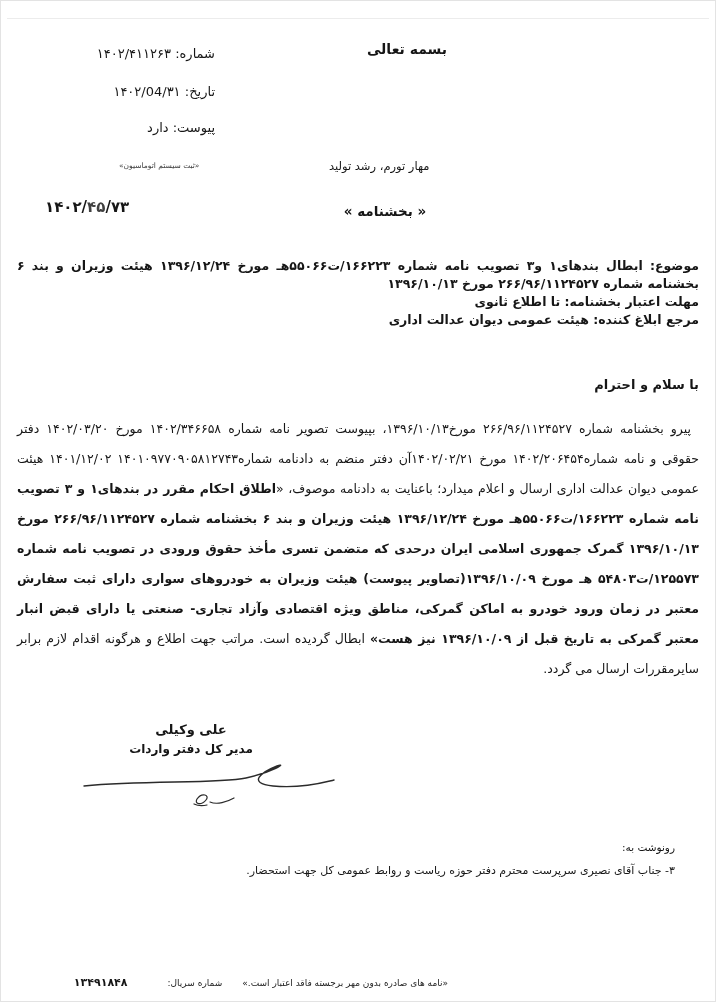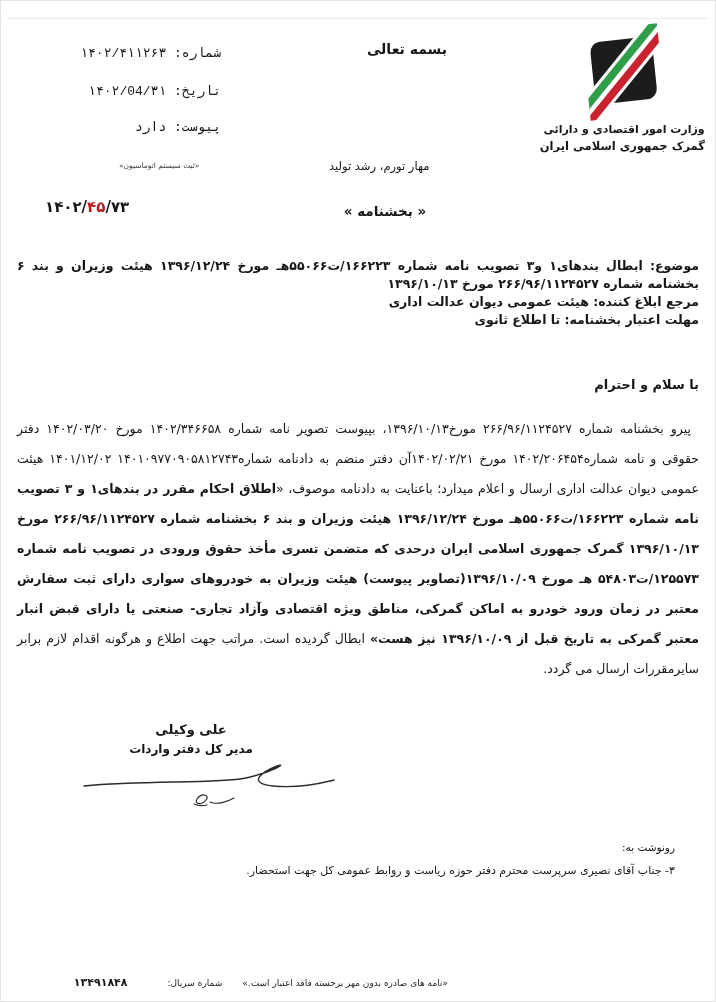--- a/index.html
+++ b/index.html
@@ -11,30 +11,30 @@
     font-family:"DejaVu Sans", sans-serif;
     color:#161616;
     direction:rtl;
     overflow:hidden;
     border:1px solid #e3e3e3;
     box-sizing:border-box;
   }
   .scan-top{position:absolute;top:17px;left:6px;right:6px;height:1px;background:#ececec;}
 
   
-  .meta-block{position:absolute;left:38px;top:44px;width:182px;direction:rtl;text-align:right;font-family:Liberation Mono, monospace;}
+  .meta-block{position:absolute;left:32px;top:44px;width:182px;direction:rtl;text-align:right;}
   .meta-row{font-size:13px;line-height:18px;margin-bottom:20px;white-space:nowrap;}
   .meta-row.tight{margin-bottom:18px;}
   .meta-label{letter-spacing:0.2px;}
   .automation-note{position:absolute;left:118px;top:160px;font-size:7.5px;color:#3a3a3a;white-space:nowrap;}
   .bulletin-number{
     position:absolute;left:44px;top:197px;
     direction:ltr;font-size:15px;font-weight:bold;letter-spacing:0.6px;white-space:nowrap;
   }
-  .bulletin-number .red{color:#b91c1c;}
+  .bulletin-number .red{color:#404040;}
 
   
   .bismillah{position:absolute;left:346px;top:40px;width:120px;text-align:center;font-weight:bold;font-size:14px;}
   .slogan{position:absolute;left:328px;top:158px;font-size:11.5px;white-space:nowrap;}
   .doc-type{position:absolute;left:326px;top:202px;width:116px;text-align:center;font-weight:bold;font-size:13.5px;white-space:nowrap;}
 
   
   .letterhead{position:absolute;right:10px;top:26px;width:162px;text-align:center;}
   .logo{display:inline-block;transform:rotate(-6deg);}
   .ministry,.organization{font-size:11px;font-weight:bold;line-height:17px;white-space:nowrap;}
@@ -97,39 +97,25 @@
   </div>
   <div class="automation-note">«ثبت سیستم اتوماسیون»</div>
   <div class="bulletin-number">
     <span>۱۴۰۲/</span><span class="red">۴۵</span><span>/۷۳</span>
   </div>
 
   <div class="bismillah">بسمه تعالی</div>
   <div class="slogan">مهار تورم، رشد تولید</div>
   <div class="doc-type">« بخشنامه »</div>
 
-  <div class="letterhead">
-    <span class="logo">
-      <svg width="76" height="90" viewBox="0 0 100 118" xmlns="http://www.w3.org/2000/svg">
-        <rect x="9" y="16" width="82" height="82" rx="14" fill="#1c1c1c"></rect>
-        <g transform="rotate(-45 50 57)">
-          <rect x="-32" y="40" width="164" height="34" fill="#ffffff"></rect>
-          <rect x="-32" y="44" width="164" height="10" fill="#2f9e4a"></rect>
-          <rect x="-32" y="60" width="164" height="10" fill="#c8232f"></rect>
-        </g>
-      </svg>
-    </span>
-    <div class="ministry">وزارت امور اقتصادی و دارائی</div>
-    <div class="organization">گمرک جمهوری اسلامی ایران</div>
-  </div>
 
   <div class="subject">
     <div class="just">موضوع: ابطال بندهای۱ و۳ تصویب نامه شماره ۱۶۶۲۲۳/ت۵۵۰۶۶هـ مورخ ۱۳۹۶/۱۲/۲۴ هیئت وزیران و بند ۶ بخشنامه شماره ۲۶۶/۹۶/۱۱۲۴۵۲۷ مورخ ۱۳۹۶/۱۰/۱۳</div>
+    <div>مهلت اعتبار بخشنامه: تا اطلاع ثانوی</div>
     <div>مرجع ابلاغ کننده: هیئت عمومی دیوان عدالت اداری</div>
-    <div>مهلت اعتبار بخشنامه: تا اطلاع ثانوی</div>
   </div>
 
   <div class="salutation">با سلام و احترام</div>
   <p class="body-text"><span><span class="seg">پیرو بخشنامه شماره ۲۶۶/۹۶/۱۱۲۴۵۲۷ مورخ۱۳۹۶/۱۰/۱۳، بپیوست تصویر نامه شماره ۱۴۰۲/۳۴۶۶۵۸ مورخ ۱۴۰۲/۰۳/۲۰ دفتر حقوقی و نامه شماره۱۴۰۲/۲۰۶۴۵۴ مورخ ۱۴۰۲/۰۲/۲۱آن دفتر منضم به دادنامه شماره۱۴۰۱۰۹۷۷۰۹۰۵۸۱۲۷۴۳ ۱۴۰۱/۱۲/۰۲ هیئت عمومی دیوان عدالت اداری ارسال و اعلام میدارد؛ باعنایت به دادنامه موصوف، «</span><span class="seg bold">اطلاق احکام مقرر در بندهای۱ و ۳ تصویب نامه شماره ۱۶۶۲۲۳/ت۵۵۰۶۶هـ مورخ ۱۳۹۶/۱۲/۲۴ هیئت وزیران و بند ۶ بخشنامه شماره ۲۶۶/۹۶/۱۱۲۴۵۲۷ مورخ ۱۳۹۶/۱۰/۱۳ گمرک جمهوری اسلامی ایران درحدی که متضمن تسری مأخذ حقوق ورودی در تصویب نامه شماره ۱۲۵۵۷۳/ت۵۴۸۰۳ هـ مورخ ۱۳۹۶/۱۰/۰۹(تصاویر پیوست) هیئت وزیران به خودروهای سواری دارای ثبت سفارش معتبر در زمان ورود خودرو به اماکن گمرکی، مناطق ویژه اقتصادی وآزاد تجاری- صنعتی یا دارای قبض انبار معتبر گمرکی به تاریخ قبل از ۱۳۹۶/۱۰/۰۹ نیز هست»</span><span class="seg"> ابطال گردیده است. مراتب جهت اطلاع و هرگونه اقدام لازم برابر سایرمقررات ارسال می گردد.</span></span></p>
 
   <div class="sig-name">علی وکیلی</div>
   <div class="sig-title">مدیر کل دفتر واردات</div>
   <div class="sig-mark">
     <svg width="258" height="48" viewBox="0 0 258 48" xmlns="http://www.w3.org/2000/svg">
       <path d="M3 27 C 65 21, 135 25, 165 19 C 192 13, 207 3, 196 7 C 181 13, 165 24, 192 27 C 222 30, 244 23, 253 21" fill="none" stroke="#2b2b2b" stroke-width="1.4" stroke-linecap="round"></path>

